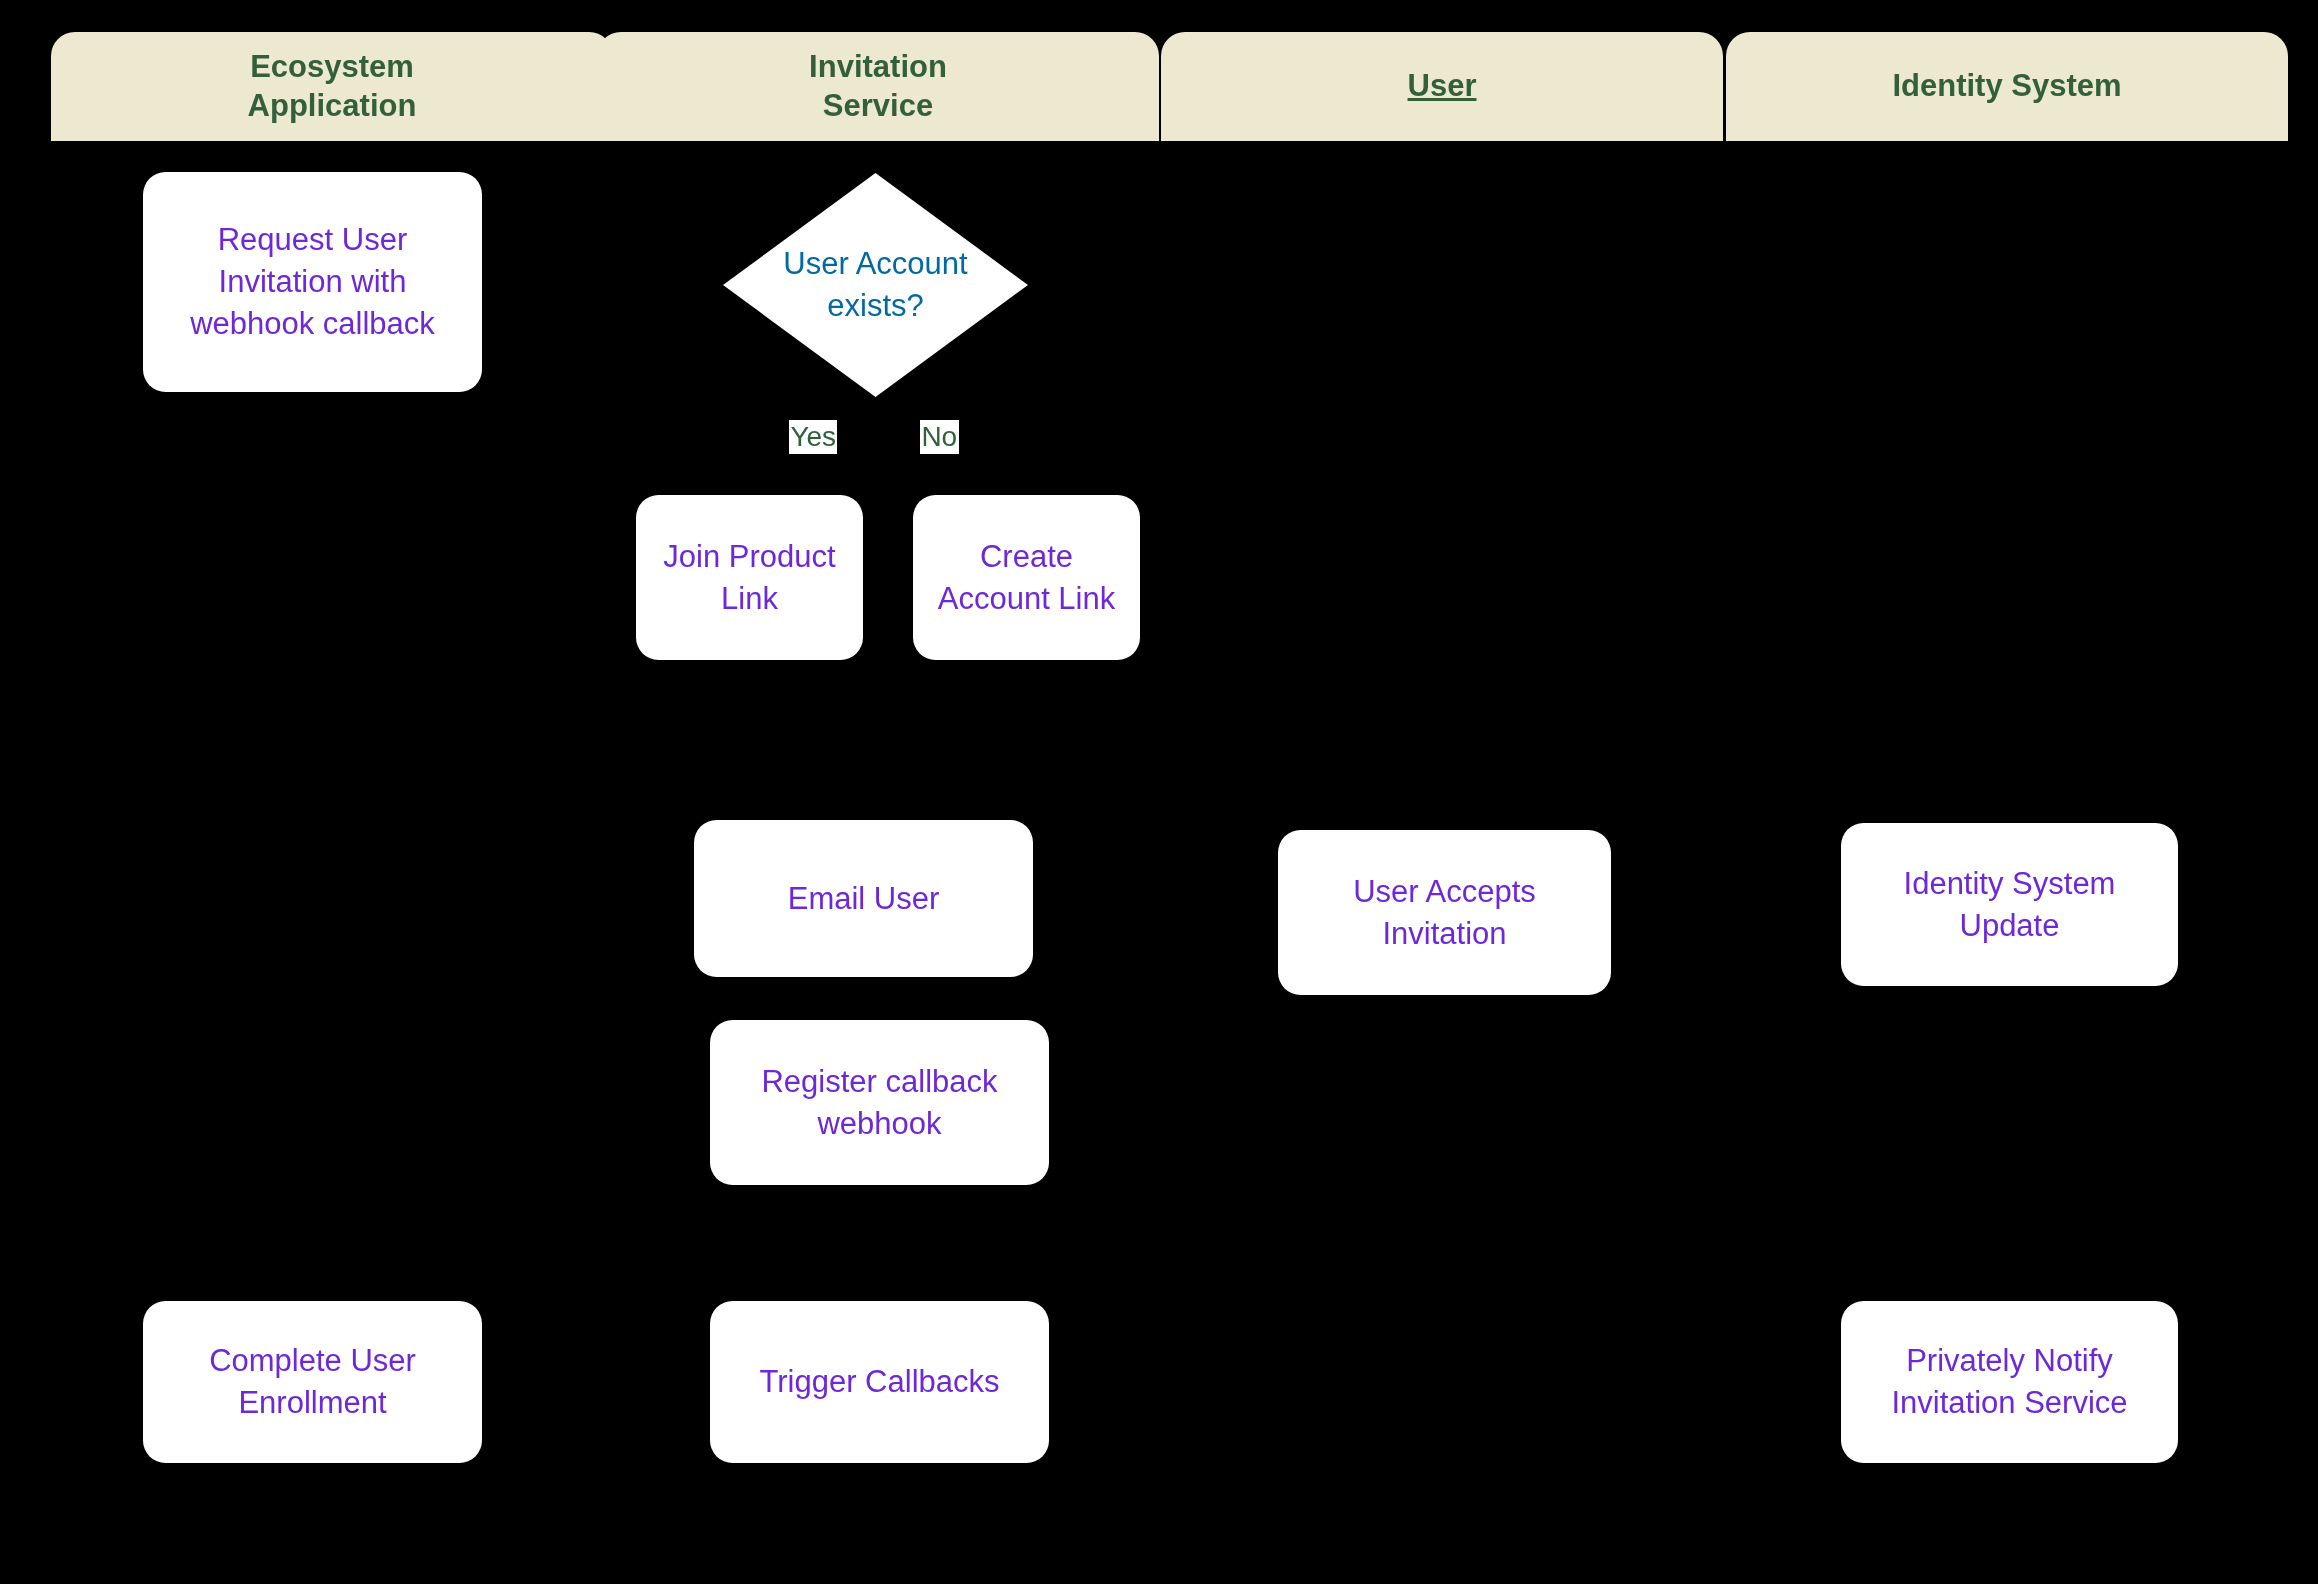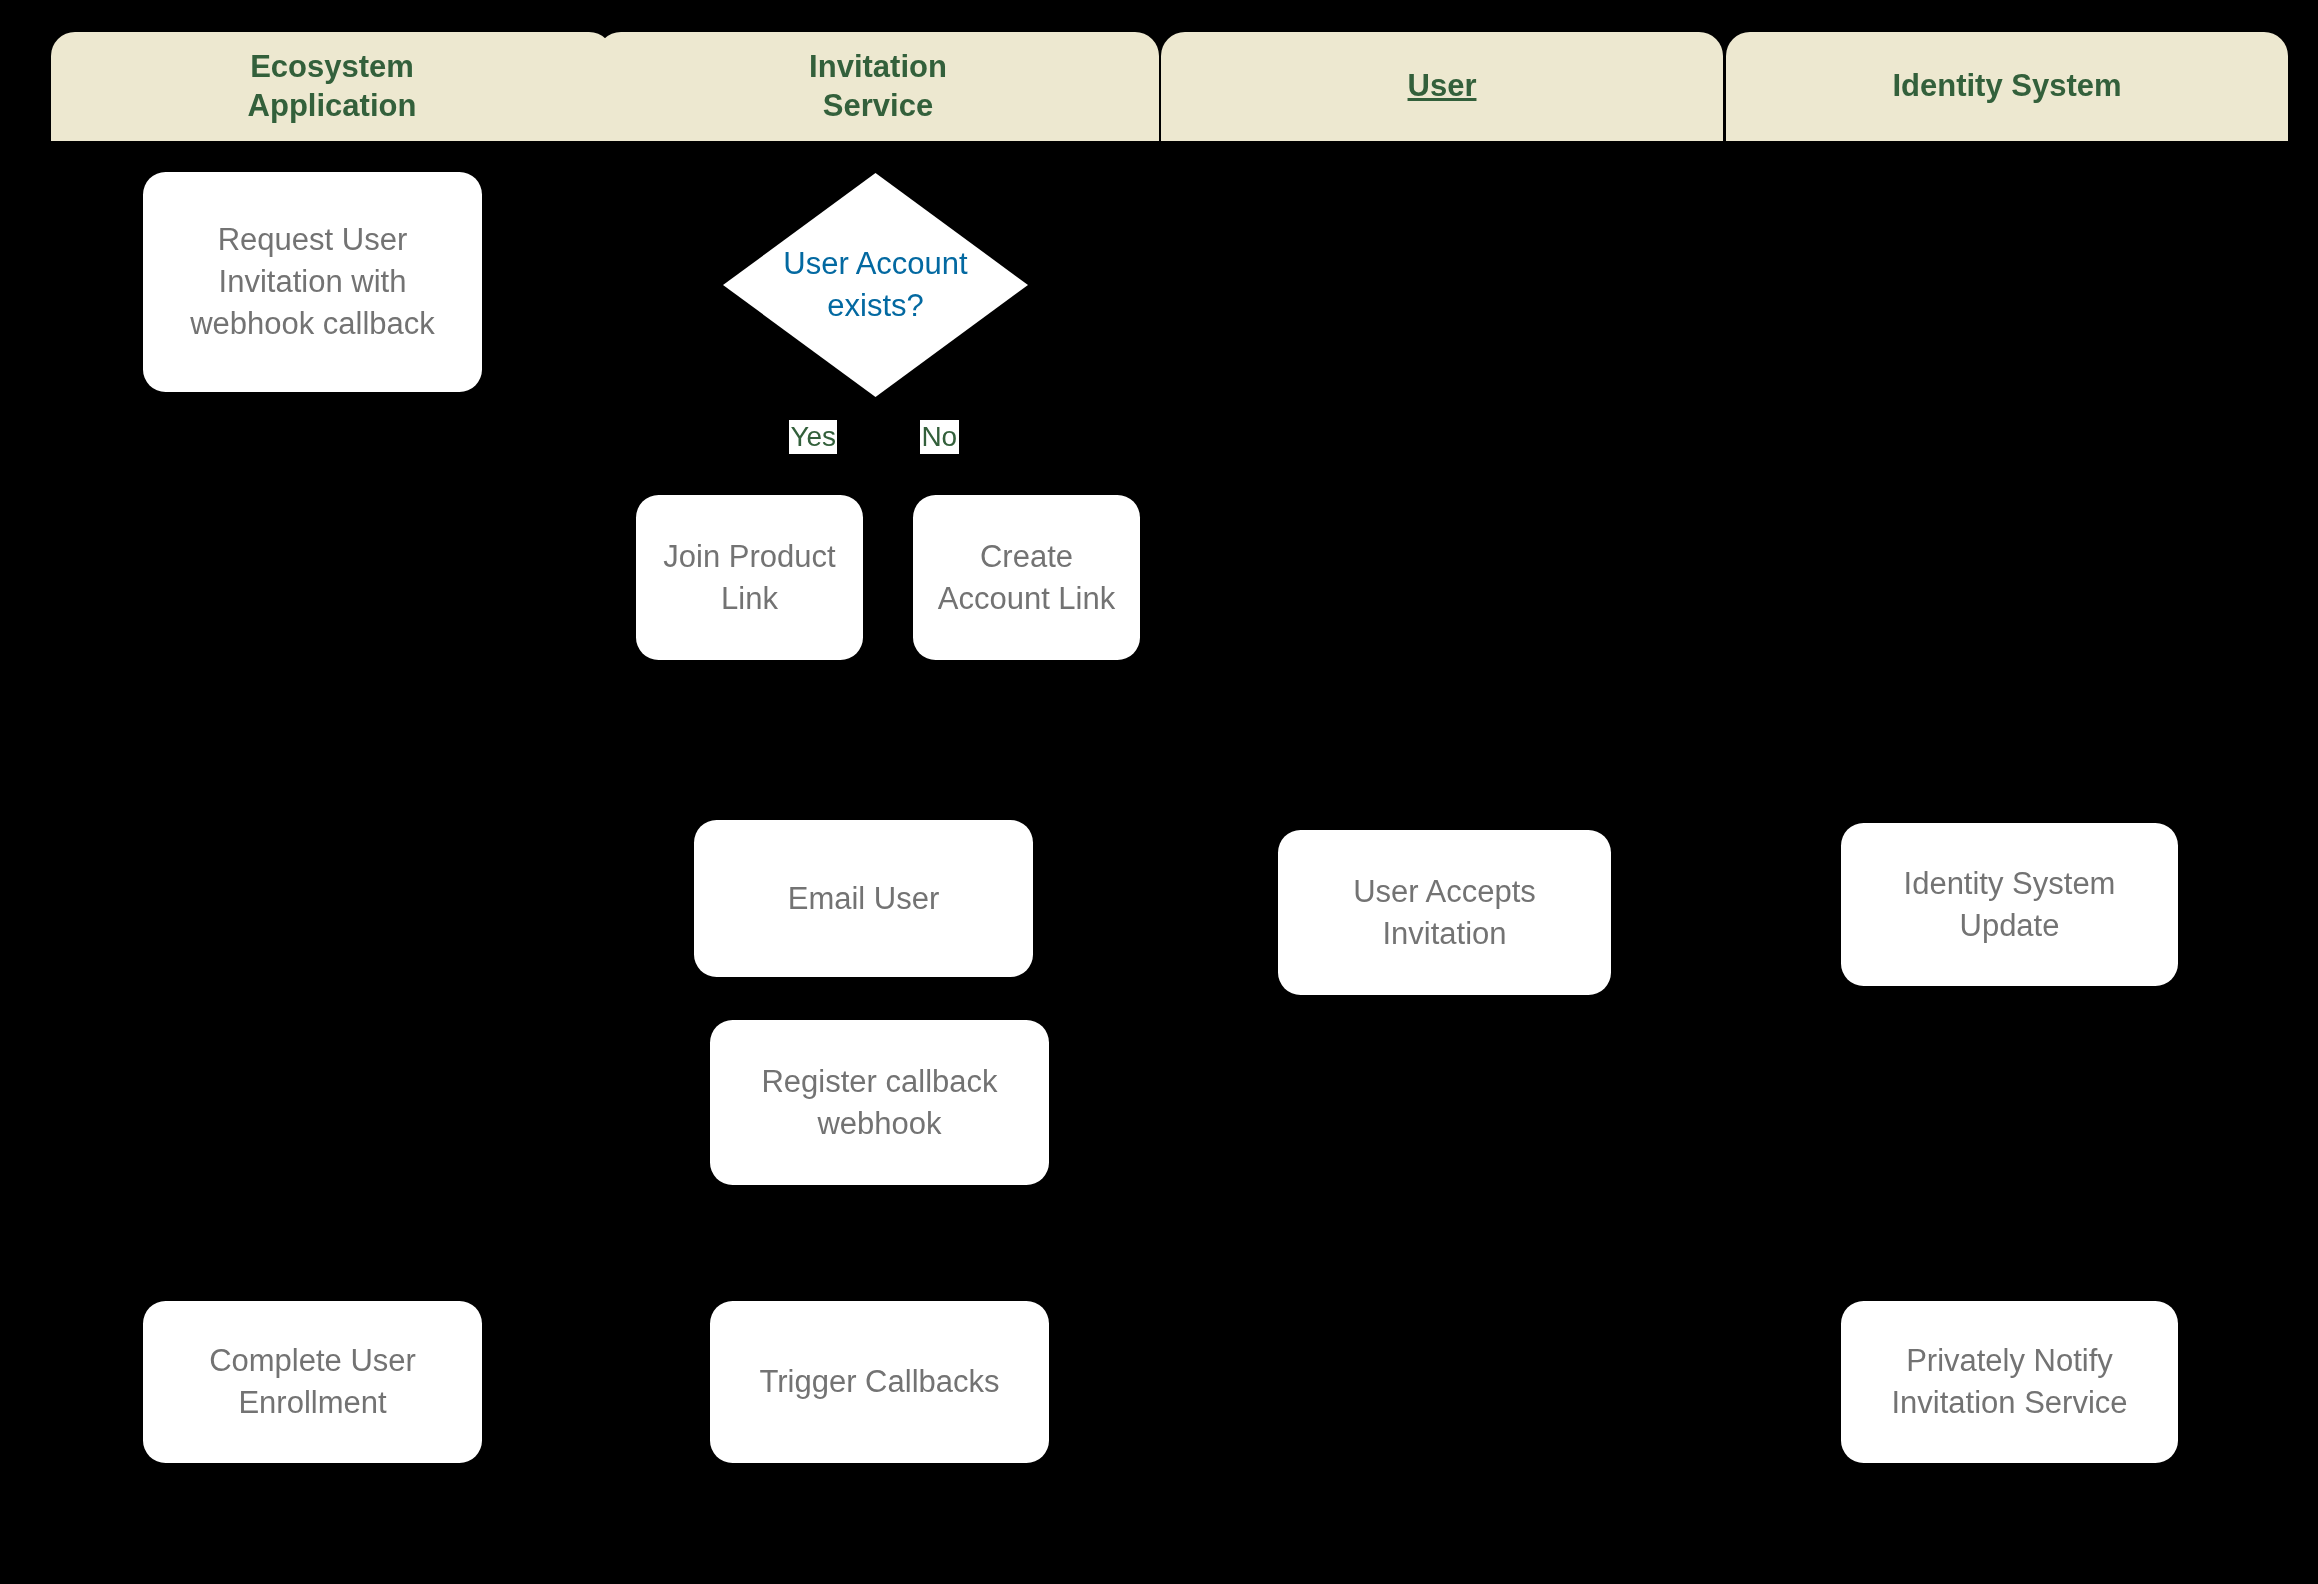--- a/index.html
+++ b/index.html
@@ -41,21 +41,21 @@
 
   
   .node {
     position: absolute;
     background: #FFFFFF;
     border-radius: 22.6px;
     display: flex;
     align-items: center;
     justify-content: center;
     text-align: center;
-    color: #737373;
+    color: #6d28d9;
     font-size: 31px;
     line-height: 1.35;
     box-sizing: border-box;
     padding: 4.2px 11.3px;
   }
   .node .node-label {
     white-space: pre-line;
     display: block;
   }
 

